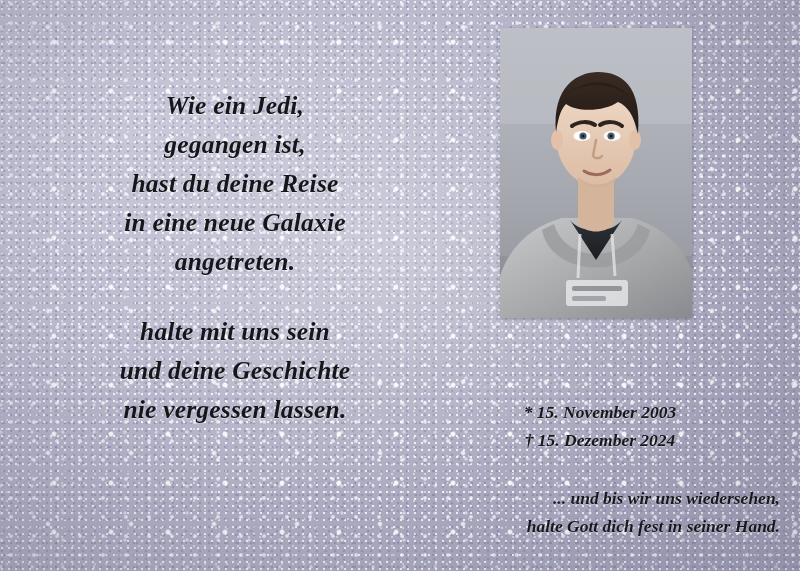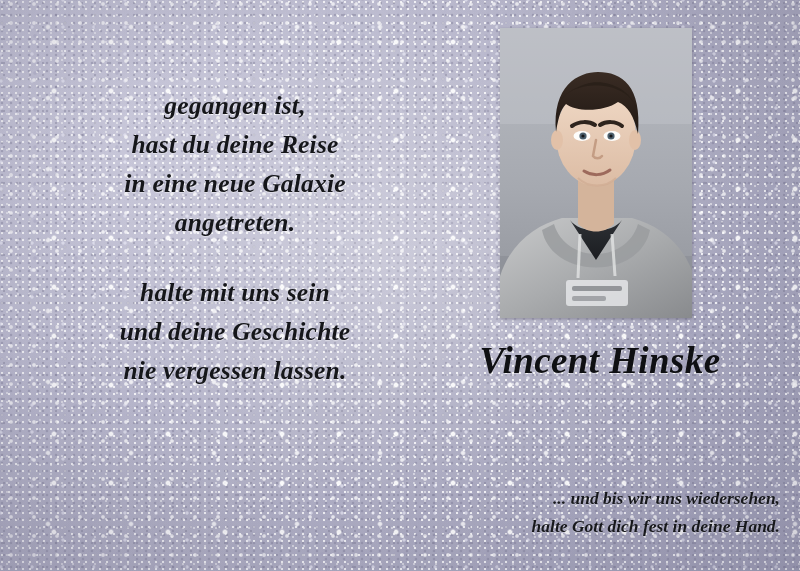--- a/index.html
+++ b/index.html
@@ -160,20 +160,21 @@
   <div class="bg-base"></div>
   <div class="bg-tint"></div>
   <div class="speck s1"></div>
   <div class="speck s2"></div>
   <div class="speck s3"></div>
   <div class="speck s4"></div>
   <div class="bg-vignette"></div>
 
   <div class="poem">
     <div class="stanza">
+      <div class="line">Wie ein Jedi,</div>
       <div class="line">gegangen ist,</div>
       <div class="line">hast du deine Reise</div>
       <div class="line">in eine neue Galaxie</div>
       <div class="line">angetreten.</div>
     </div>
     <div class="stanza">
       <div class="line">halte mit uns sein</div>
       <div class="line">und deine Geschichte</div>
       <div class="line">nie vergessen lassen.</div>
     </div>
@@ -244,21 +245,24 @@
       <circle cx="111" cy="108" r="1.6" fill="#14171a"></circle>
 
       <path d="M96 112 L 93 128 C 95 131 100 131 102 128" stroke="#c49d84" stroke-width="2.5" fill="none" stroke-linecap="round"></path>
 
       <path d="M84 143 C 92 148 102 148 110 142" stroke="#9d6a5c" stroke-width="3" fill="none" stroke-linecap="round"></path>
 
       <path d="M78 150 C 88 160 106 160 116 150" stroke="#cda88f" stroke-width="2" fill="none" opacity=".6"></path>
     </svg>
   </div>
 
-  <div class="name">Vincent Hinske</div>
-
+
+  <div class="dates">
+    <div>* 15. November 2003</div>
+    <div>† 15. Dezember 2024</div>
+  </div>
 
   <div class="closing">
     <div>... und bis wir uns wiedersehen,</div>
-    <div>halte Gott dich fest in deine Hand.</div>
+    <div>halte Gott dich fest in seiner Hand.</div>
   </div>
 
 </div>
 
 </body></html>

